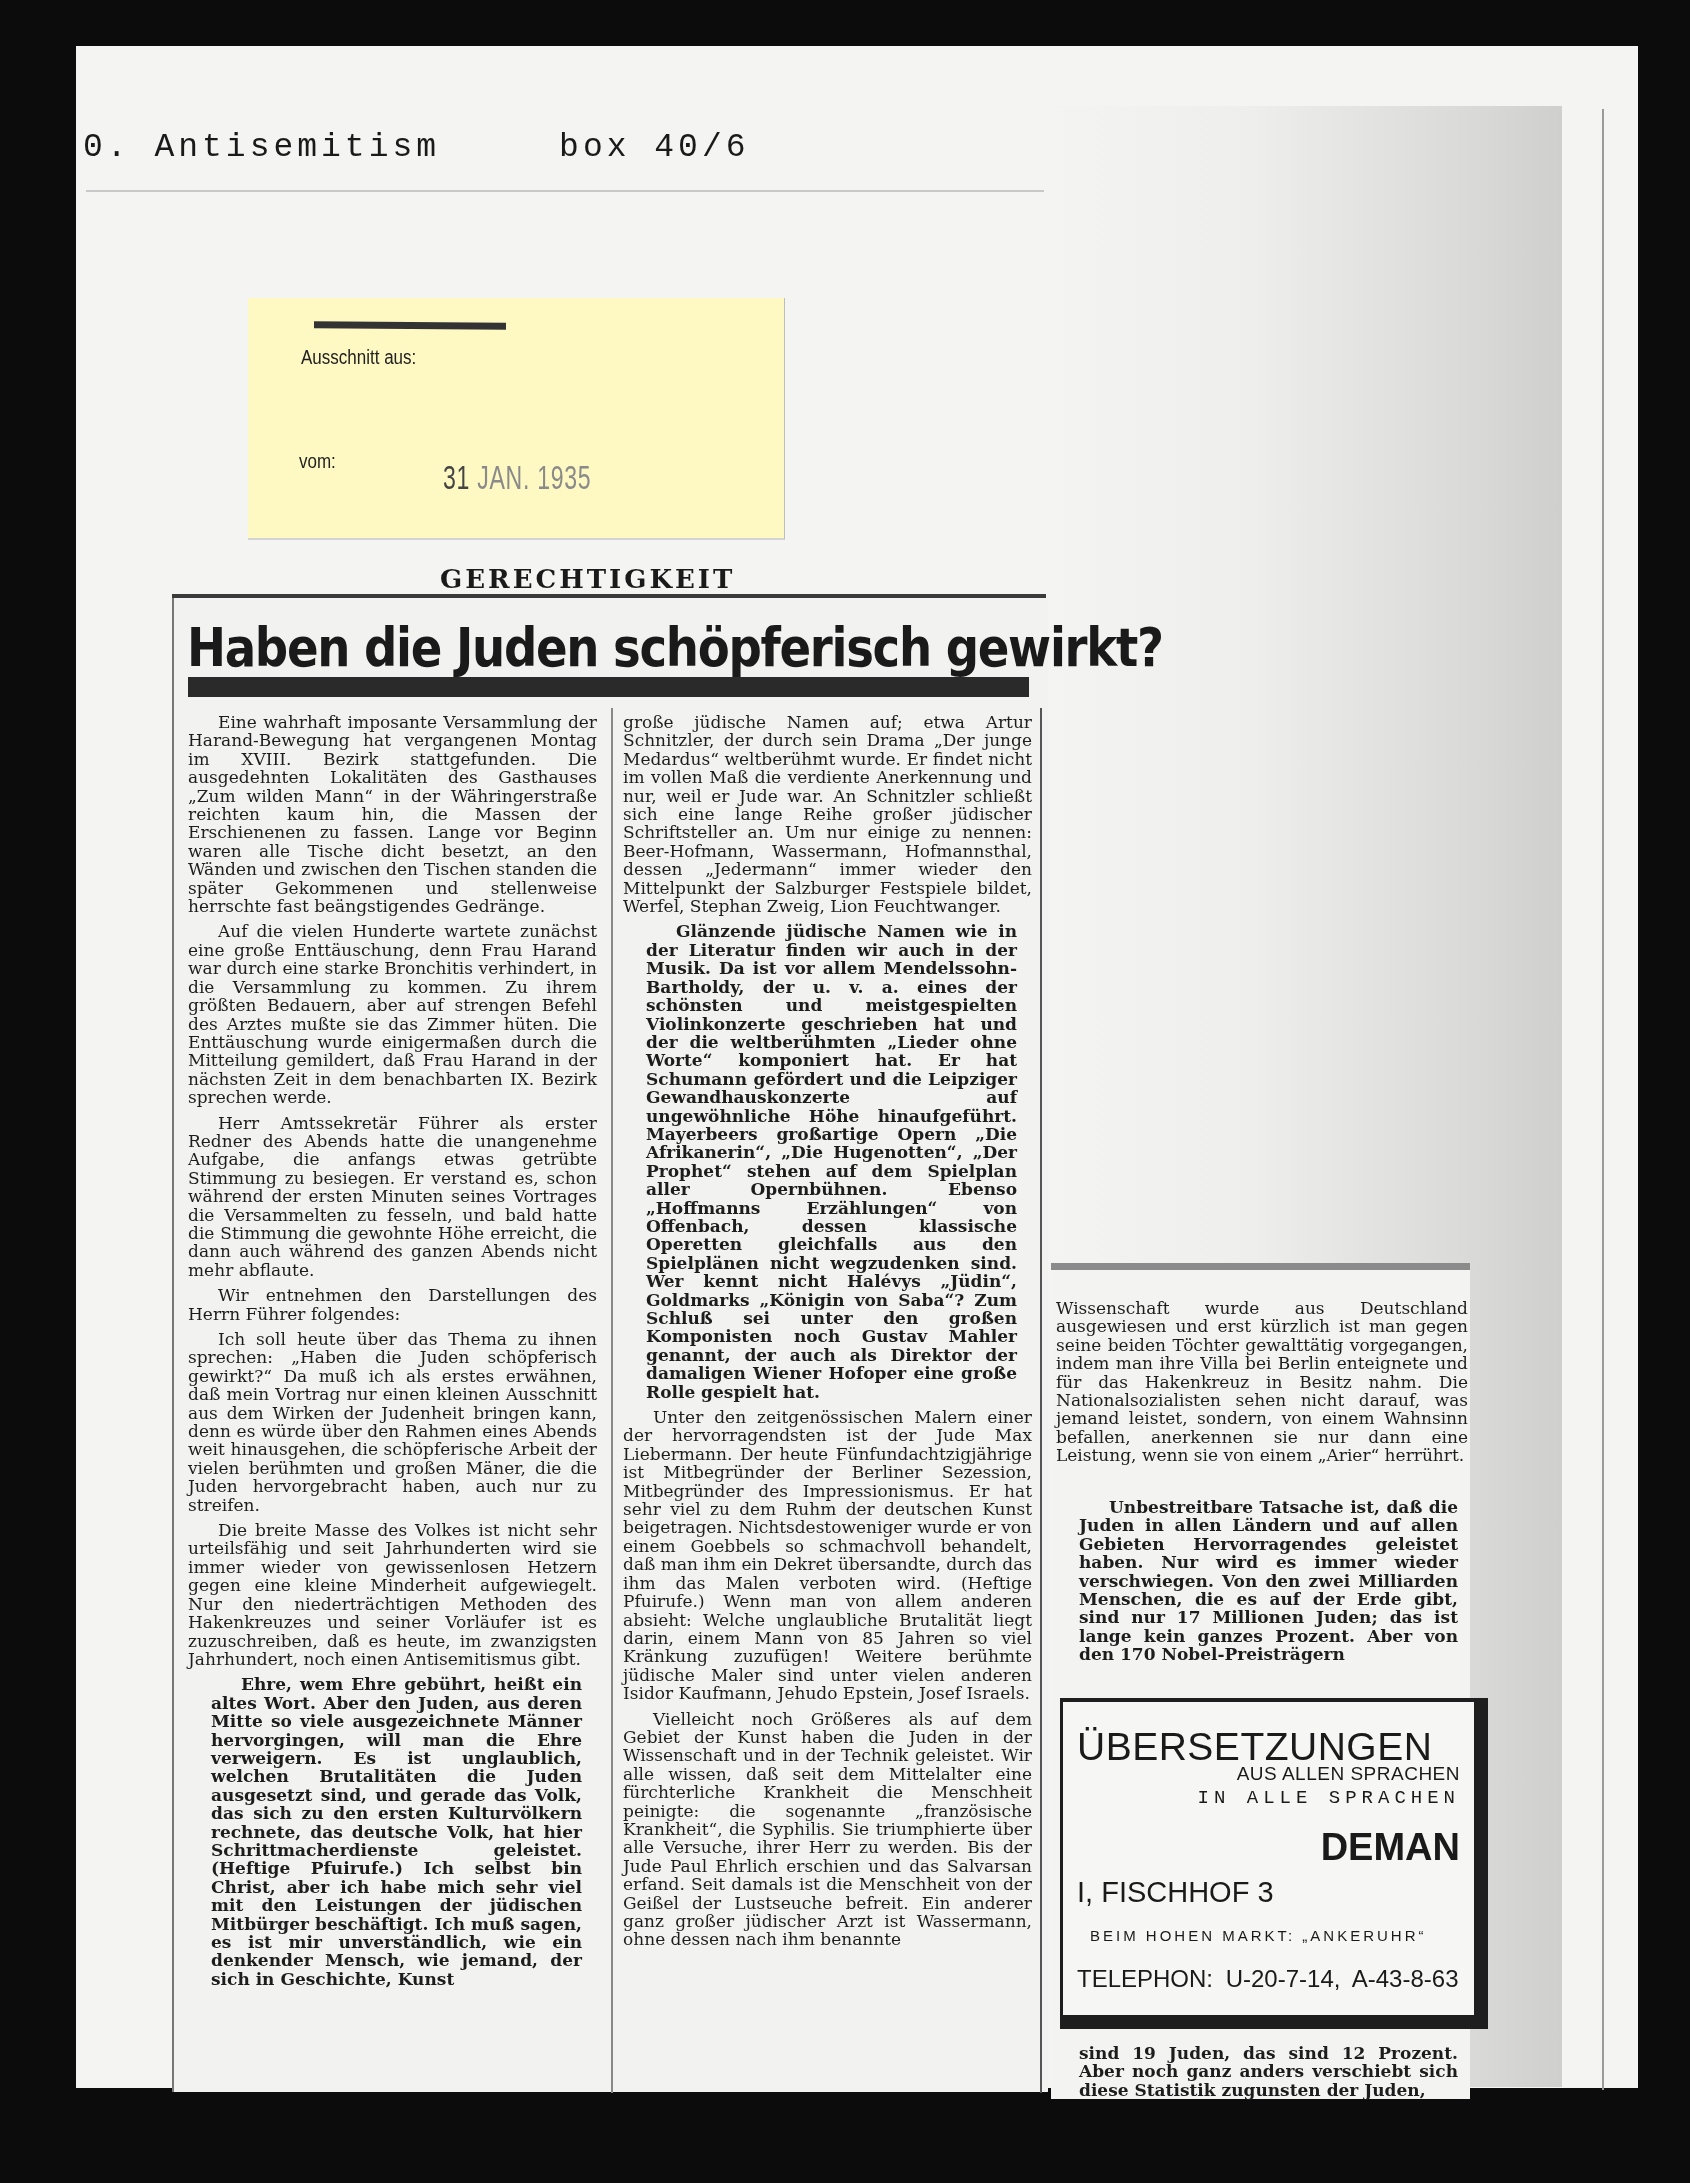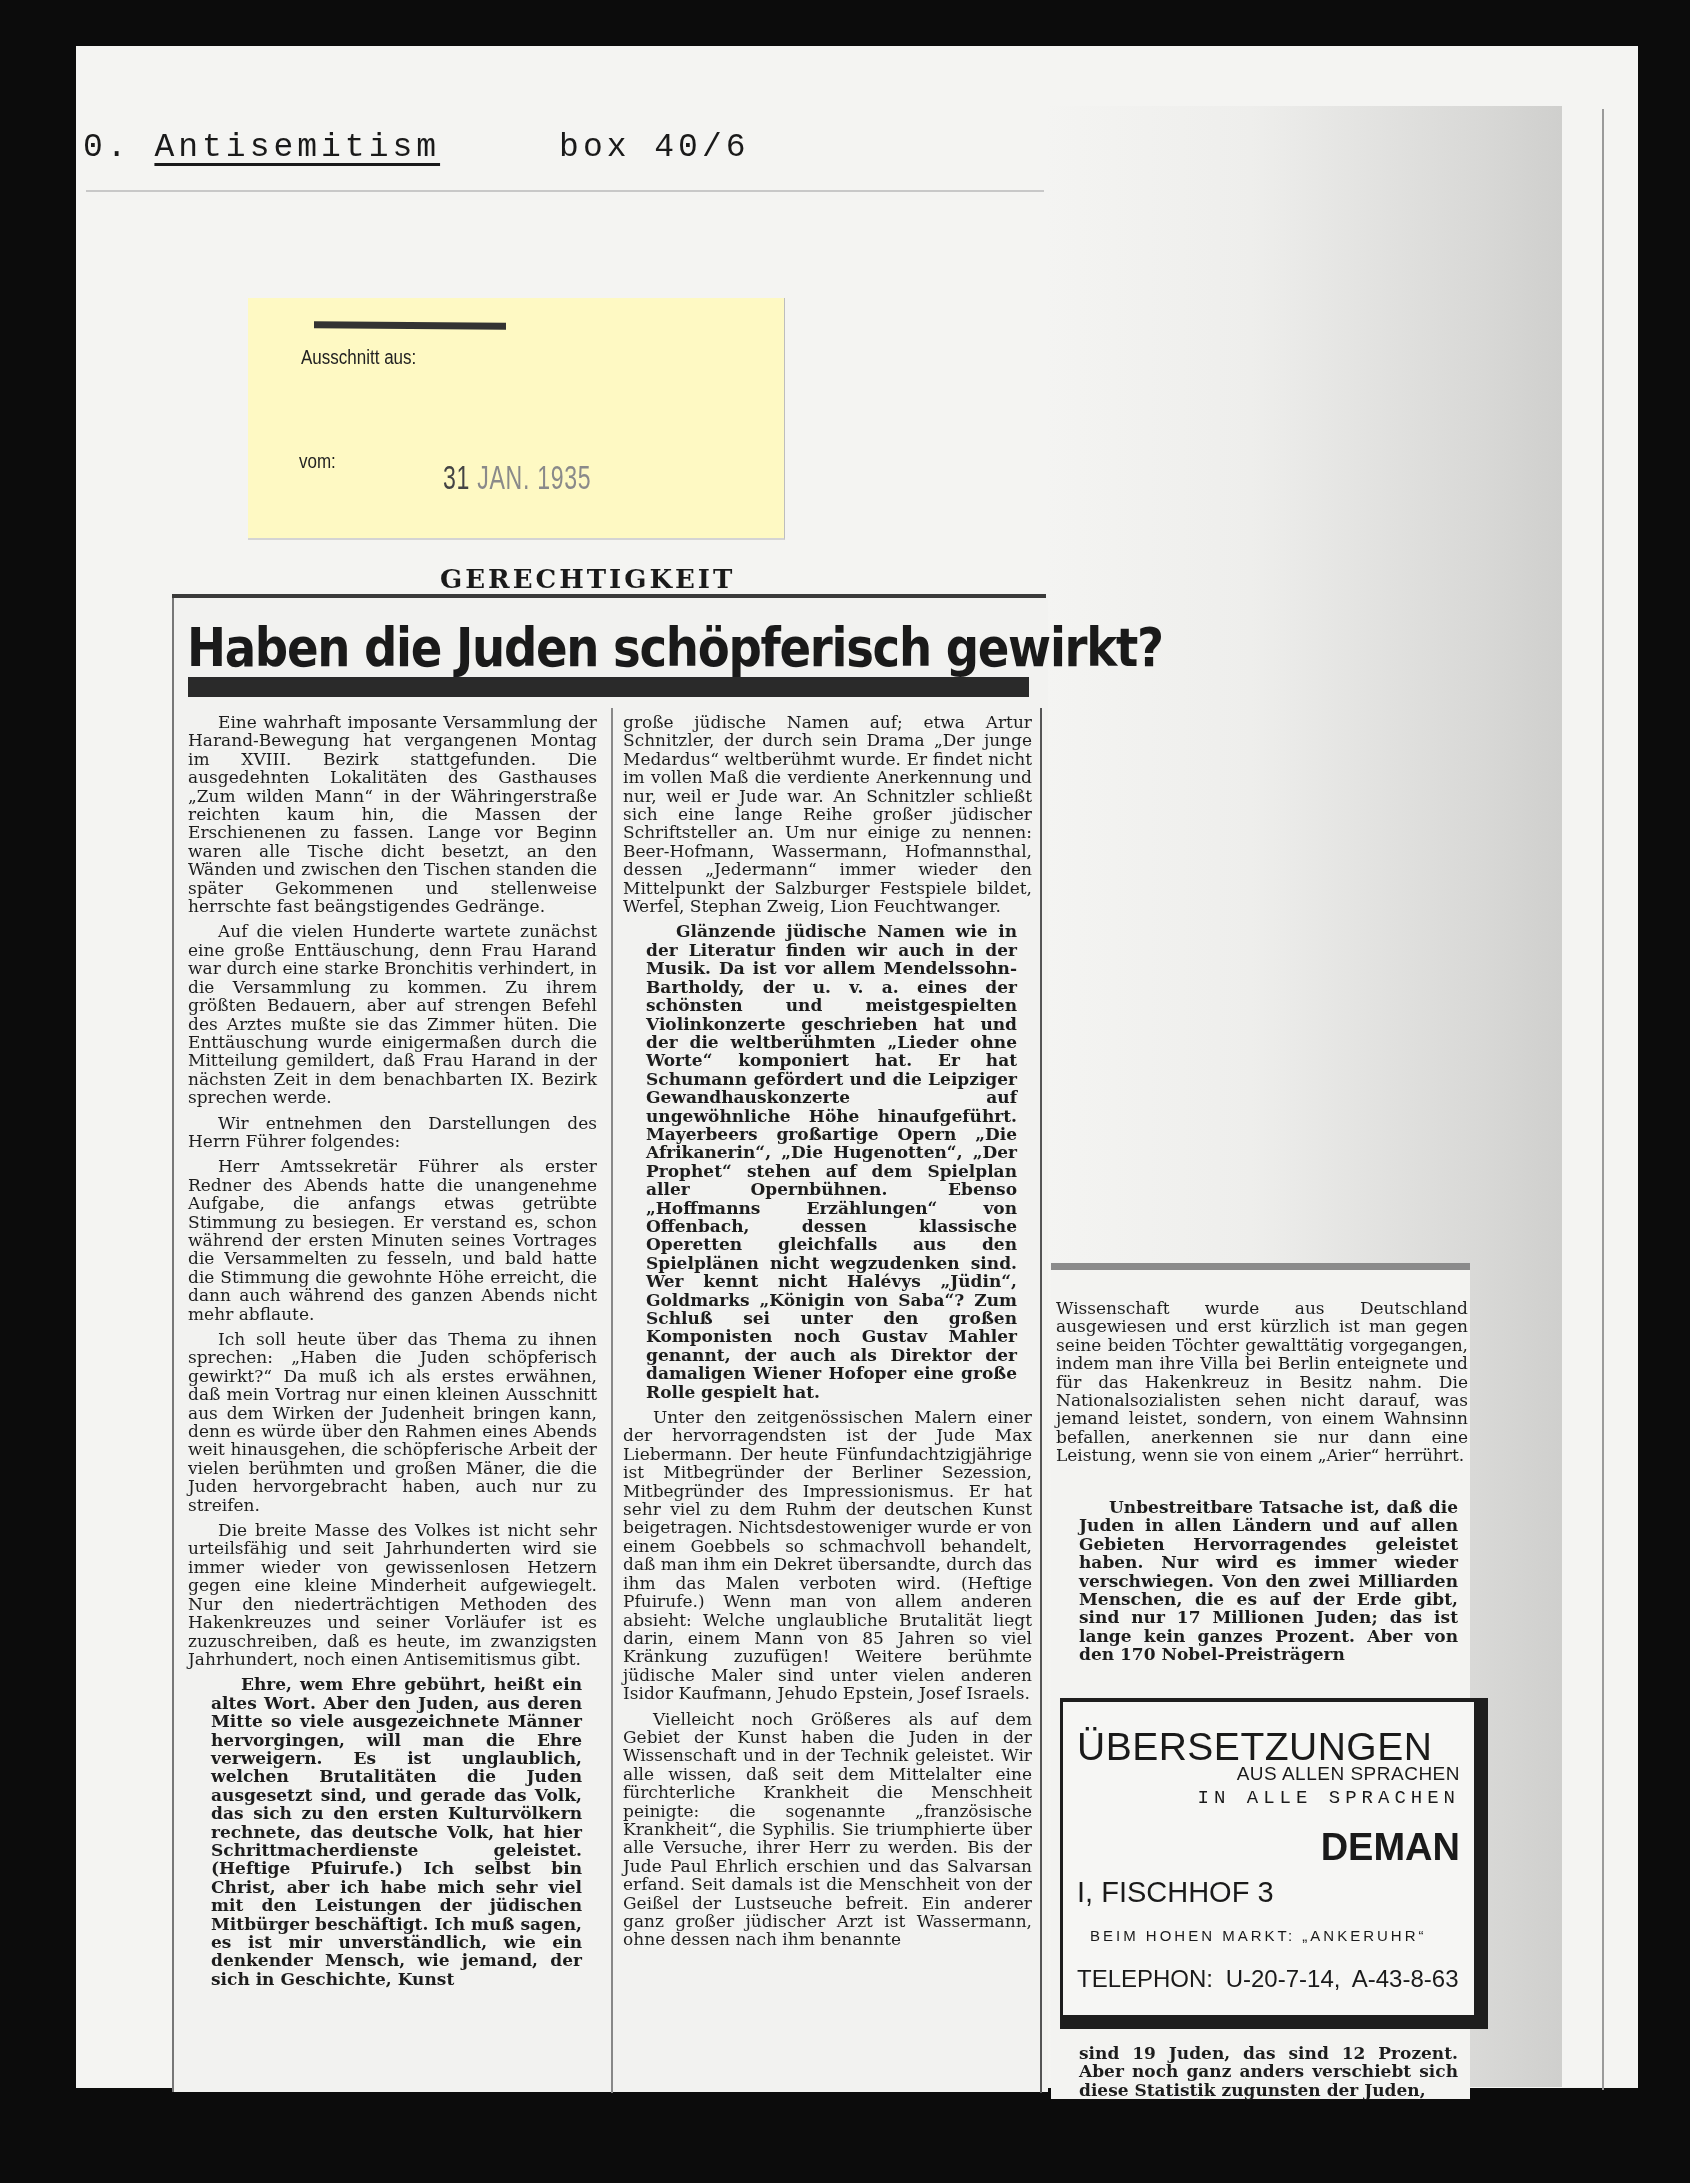--- a/index.html
+++ b/index.html
@@ -9,21 +9,21 @@
   }
   .page {
     position:absolute; left:76px; top:46px; width:1562px; height:2042px;
     background:#f4f4f2;
   }
   .header {
     position:absolute; left:83px; top:129px;
     font-family:"Liberation Mono", monospace; font-size:33px; color:#1a1a1a; letter-spacing:4px;
     white-space:pre;
   }
-  .header .topic { text-decoration:underline; text-decoration-thickness:3px; text-underline-offset:7px; }
+  .header .topic { text-decoration-thickness:3px; text-underline-offset:7px; }
   .faint-rule { position:absolute; background:#c8c8c8; height:2px; }
   .vline { position:absolute; background:#9a9a9a; width:2px; }
 
   .slip {
     position:absolute; left:248px; top:298px; width:536px; height:240px; background:#fef9c3;
     border-right:1.5px solid #bdbdbd; border-bottom:2px solid #d4d4d4;
   }
   .slip .bar { position:absolute; left:66px; top:24px; width:192px; height:7px; background:#333; transform:rotate(0.4deg); }
   .slip .label { position:absolute; font-family:"Liberation Sans", sans-serif; font-size:20px; color:#222; transform:scaleX(0.85); transform-origin:left; }
   .slip .stamp { position:absolute; left:195px; top:161px; font-family:"Liberation Sans", sans-serif; font-size:33px; color:#8a8a8a; letter-spacing:1px; transform:scaleX(0.7); transform-origin:left; }
@@ -108,22 +108,22 @@
 <div class="kicker-rule"></div>
 <div class="headline">Haben die Juden schöpferisch gewirkt?</div>
 <div class="headline-bar"></div>
 
 <div class="col1sep"></div>
 <div class="colsep"></div>
 
 <div class="col col1">
   <p>Eine wahrhaft imposante Versammlung der Harand-Bewegung hat vergangenen Montag im XVIII. Bezirk stattgefunden. Die ausgedehnten Lokalitäten des Gasthauses „Zum wilden Mann“ in der Währingerstraße reichten kaum hin, die Massen der Erschienenen zu fassen. Lange vor Beginn waren alle Tische dicht besetzt, an den Wänden und zwischen den Tischen standen die später Gekommenen und stellenweise herrschte fast beängstigendes Gedränge.</p>
   <p>Auf die vielen Hunderte wartete zunächst eine große Enttäuschung, denn Frau Harand war durch eine starke Bronchitis verhindert, in die Versammlung zu kommen. Zu ihrem größten Bedauern, aber auf strengen Befehl des Arztes mußte sie das Zimmer hüten. Die Enttäuschung wurde einigermaßen durch die Mitteilung gemildert, daß Frau Harand in der nächsten Zeit in dem benachbarten IX. Bezirk sprechen werde.</p>
+  <p>Herr Amtssekretär Führer als erster Redner des Abends hatte die unangenehme Aufgabe, die anfangs etwas getrübte Stimmung zu besiegen. Er verstand es, schon während der ersten Minuten seines Vortrages die Versammelten zu fesseln, und bald hatte die Stimmung die gewohnte Höhe erreicht, die dann auch während des ganzen Abends nicht mehr abflaute.</p>
   <p>Wir entnehmen den Darstellungen des Herrn Führer folgendes:</p>
-  <p>Herr Amtssekretär Führer als erster Redner des Abends hatte die unangenehme Aufgabe, die anfangs etwas getrübte Stimmung zu besiegen. Er verstand es, schon während der ersten Minuten seines Vortrages die Versammelten zu fesseln, und bald hatte die Stimmung die gewohnte Höhe erreicht, die dann auch während des ganzen Abends nicht mehr abflaute.</p>
   <p>Ich soll heute über das Thema zu ihnen sprechen: „Haben die Juden schöpferisch gewirkt?“ Da muß ich als erstes erwähnen, daß mein Vortrag nur einen kleinen Ausschnitt aus dem Wirken der Judenheit bringen kann, denn es würde über den Rahmen eines Abends weit hinausgehen, die schöpferische Arbeit der vielen berühmten und großen Mäner, die die Juden hervorgebracht haben, auch nur zu streifen.</p>
   <p>Die breite Masse des Volkes ist nicht sehr urteilsfähig und seit Jahrhunderten wird sie immer wieder von gewissenlosen Hetzern gegen eine kleine Minderheit aufgewiegelt. Nur den niederträchtigen Methoden des Hakenkreuzes und seiner Vorläufer ist es zuzuschreiben, daß es heute, im zwanzigsten Jahrhundert, noch einen Antisemitismus gibt.</p>
   <p class="bold indented">Ehre, wem Ehre gebührt, heißt ein altes Wort. Aber den Juden, aus deren Mitte so viele ausgezeichnete Männer hervorgingen, will man die Ehre verweigern. Es ist unglaublich, welchen Brutalitäten die Juden ausgesetzt sind, und gerade das Volk, das sich zu den ersten Kulturvölkern rechnete, das deutsche Volk, hat hier Schrittmacherdienste geleistet. (Heftige Pfuirufe.) Ich selbst bin Christ, aber ich habe mich sehr viel mit den Leistungen der jüdischen Mitbürger beschäftigt. Ich muß sagen, es ist mir unverständlich, wie ein denkender Mensch, wie jemand, der sich in Geschichte, Kunst</p>
 </div>
 
 <div class="col col2">
   <p class="noindent">große jüdische Namen auf; etwa Artur Schnitzler, der durch sein Drama „Der junge Medardus“ weltberühmt wurde. Er findet nicht im vollen Maß die verdiente Anerkennung und nur, weil er Jude war. An Schnitzler schließt sich eine lange Reihe großer jüdischer Schriftsteller an. Um nur einige zu nennen: Beer-Hofmann, Wassermann, Hofmannsthal, dessen „Jedermann“ immer wieder den Mittelpunkt der Salzburger Festspiele bildet, Werfel, Stephan Zweig, Lion Feuchtwanger.</p>
   <p class="bold indented">Glänzende jüdische Namen wie in der Literatur finden wir auch in der Musik. Da ist vor allem Mendelssohn-Bartholdy, der u. v. a. eines der schönsten und meistgespielten Violinkonzerte geschrieben hat und der die weltberühmten „Lieder ohne Worte“ komponiert hat. Er hat Schumann gefördert und die Leipziger Gewandhauskonzerte auf ungewöhnliche Höhe hinaufgeführt. Mayerbeers großartige Opern „Die Afrikanerin“, „Die Hugenotten“, „Der Prophet“ stehen auf dem Spielplan aller Opernbühnen. Ebenso „Hoffmanns Erzählungen“ von Offenbach, dessen klassische Operetten gleichfalls aus den Spielplänen nicht wegzudenken sind. Wer kennt nicht Halévys „Jüdin“, Goldmarks „Königin von Saba“? Zum Schluß sei unter den großen Komponisten noch Gustav Mahler genannt, der auch als Direktor der damaligen Wiener Hofoper eine große Rolle gespielt hat.</p>
   <p>Unter den zeitgenössischen Malern einer der hervorragendsten ist der Jude Max Liebermann. Der heute Fünfundachtzigjährige ist Mitbegründer der Berliner Sezession, Mitbegründer des Impressionismus. Er hat sehr viel zu dem Ruhm der deutschen Kunst beigetragen. Nichtsdestoweniger wurde er von einem Goebbels so schmachvoll behandelt, daß man ihm ein Dekret übersandte, durch das ihm das Malen verboten wird. (Heftige Pfuirufe.) Wenn man von allem anderen absieht: Welche unglaubliche Brutalität liegt darin, einem Mann von 85 Jahren so viel Kränkung zuzufügen! Weitere berühmte jüdische Maler sind unter vielen anderen Isidor Kaufmann, Jehudo Epstein, Josef Israels.</p>
   <p>Vielleicht noch Größeres als auf dem Gebiet der Kunst haben die Juden in der Wissenschaft und in der Technik geleistet. Wir alle wissen, daß seit dem Mittelalter eine fürchterliche Krankheit die Menschheit peinigte: die sogenannte „französische Krankheit“, die Syphilis. Sie triumphierte über alle Versuche, ihrer Herr zu werden. Bis der Jude Paul Ehrlich erschien und das Salvarsan erfand. Seit damals ist die Menschheit von der Geißel der Lustseuche befreit. Ein anderer ganz großer jüdischer Arzt ist Wassermann, ohne dessen nach ihm benannte</p>

